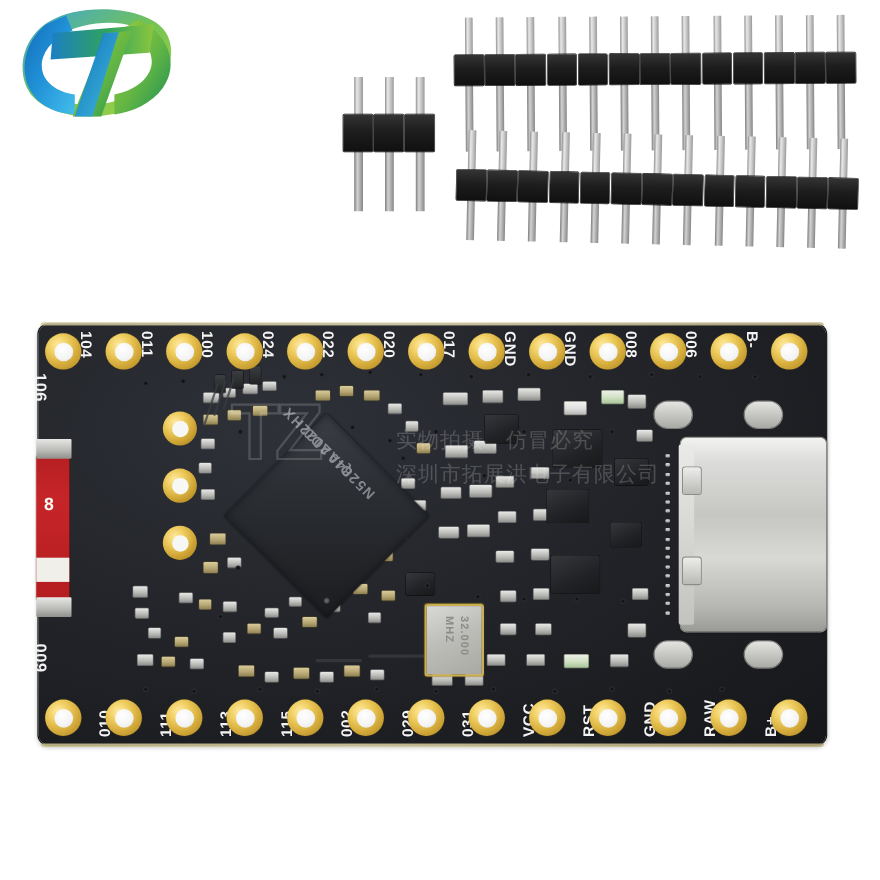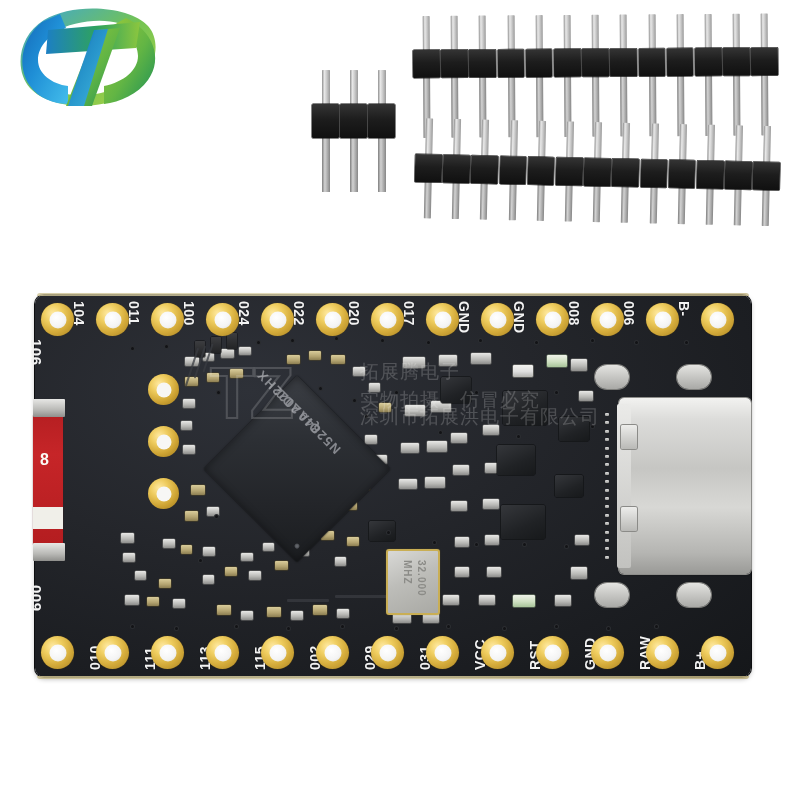--- a/index.html
+++ b/index.html
@@ -206,21 +206,21 @@
     -webkit-text-stroke:2px rgba(240,240,240,.55);
     letter-spacing:-4px;line-height:72px;
   }
   .wm-line{
     position:absolute;left:150px;
     font-family:"DejaVu Sans","Liberation Sans",sans-serif;
     font-size:19px;color:rgba(245,245,245,.62);letter-spacing:1px;white-space:nowrap;
   }
   .wm-l1{top:4px;}
   .wm-l2{top:32px;}
-  .wm-l3{top:49px;}
+  .wm-l3{top:63px;}
 </style>
 </head>
 <body>
 
 <div id="stage">
 
   <div class="logo-wrap">
     <svg class="logo-mark" viewBox="0 0 160 104">
       <defs>
         <linearGradient id="gblue" x1="0" y1="0" x2="1" y2="1">
@@ -663,18 +663,17 @@
           <div class="hole" style="width: 17px; height: 17px;"></div>
         </div>
       </div>
 
     <div class="edgelbl" style="left:10px;top:44px;transform:rotate(90deg);">106</div>
     <div class="edgelbl" style="left:10px;top:290px;transform:rotate(90deg);">009</div>
   </div>
 
   <div class="wm">
     <div class="wm-logo">TZ</div>
-    <div class="wm-line wm-l1">拓展腾电子</div>
     <div class="wm-line wm-l2">实物拍摄，仿冒必究</div>
     <div class="wm-line wm-l3">深圳市拓展洪电子有限公司</div>
   </div>
 
 </div>
 
 </body></html>

